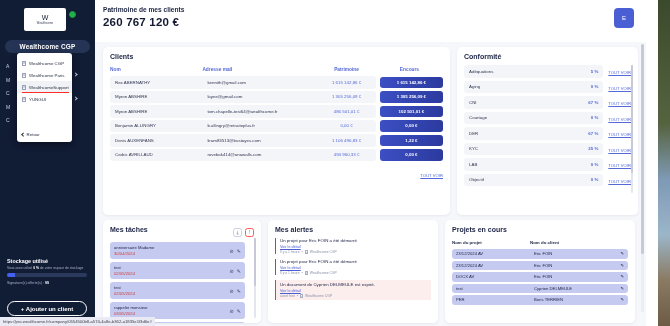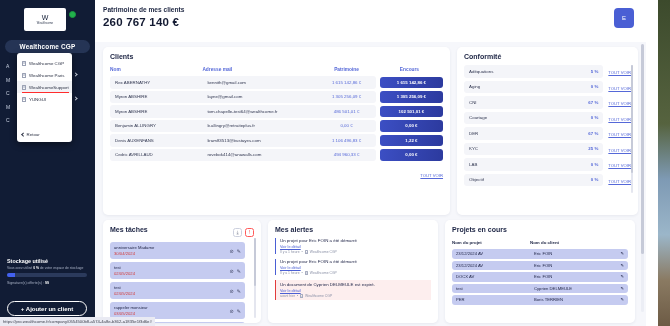--- a/index.html
+++ b/index.html
@@ -258,21 +258,21 @@
     </div>
 
     <div class="add-btn">+  Ajouter un client</div>
   </div>
 
   <div class="main">
 
     <div class="topbar">
       <div>
         <div class="t1">Patrimoine de mes clients</div>
-        <div class="t2">260 767 140 €</div>
+        <div class="t2">260 767 120 €</div>
       </div>
       <div class="avatar-btn">E</div>
     </div>
 
     <div class="grid">
 
       <div class="card clients">
         <h3>Clients</h3>
         <table class="ctable">
           <thead>

